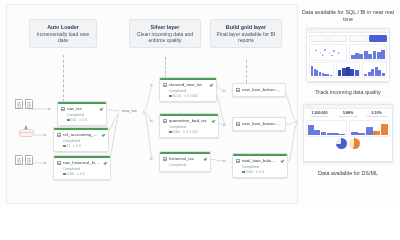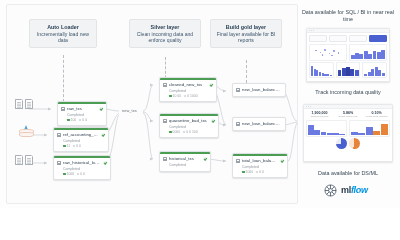--- a/index.html
+++ b/index.html
@@ -578,24 +578,14 @@
       </div>
       <div class="donut-row">
         <span class="donut b"></span>
         <span class="donut o"></span>
       </div>
     </div>
   </div>
 
   <div class="rlabel" id="rl-dsml">Data available for DS/ML</div>
 
-  <div id="mlflow">
-    <svg class="mark" viewBox="0 0 40 40">
-      <g fill="none" stroke="#2a3b4c" stroke-width="1.6">
-        <circle cx="20" cy="20" r="13"></circle>
-        <path d="M20 7 L20 33 M7 20 L33 20 M11 11 L29 29 M29 11 L11 29"></path>
-        <circle cx="20" cy="20" r="4.5" fill="#ffffff"></circle>
-      </g>
-    </svg>
-    <span class="wm"><span class="ml">ml</span><span class="fl">flow</span></span>
-  </div>
 
 </div>
 
 </body></html>

